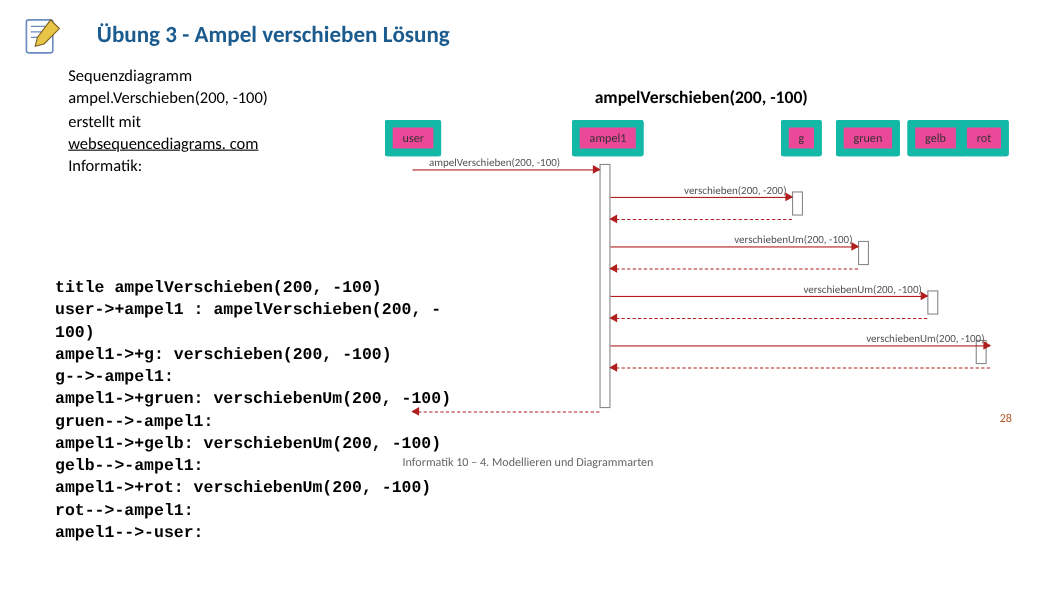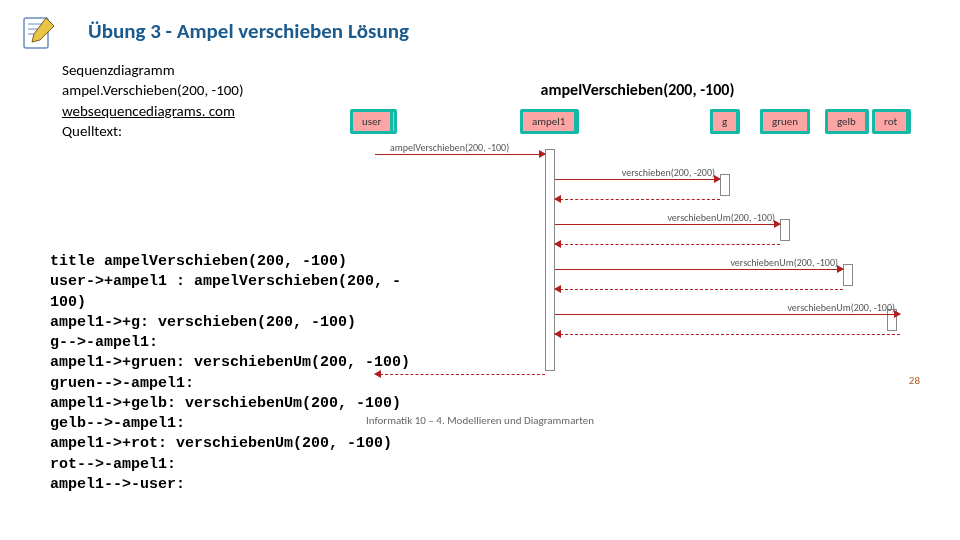--- a/index.html
+++ b/index.html
@@ -73,22 +73,22 @@
     position: relative;
     height: 300px;
   }
   .actor {
     position: absolute;
     top: 0;
     text-align: center;
   }
   .actor-box {
     display: inline-block;
-    background: #fca5a5;
-    border: 3px solid #14b8a6;
+    background: #ec4899;
+    border: 7px solid #14b8a6;
     border-radius: 2px;
     padding: 3px 9px;
     font-size: 11px;
     color: #333;
   }
   .lifeline {
     position: absolute;
     top: 22px;
     bottom: 22px;
     width: 0;
@@ -178,22 +178,23 @@
         <line x1="10" y1="22" x2="26" y2="22" stroke="#6a8cbf"></line>
         <path d="M28 6 L36 14 L22 28 L14 30 L16 22 Z" fill="#e8c547" stroke="#7a5b1f" stroke-width="1"></path>
       </svg>
 </div>
 
 <div class="title">Übung 3 - Ampel verschieben  Lösung</div>
 
 <div class="desc">
   <div>Sequenzdiagramm</div>
   <div>ampel.Verschieben(200, -100)</div>
+  <div>erstellt mit</div>
   <a href="#">websequencediagrams. com</a>
-  <div>Quelltext:</div>
+  <div>Informatik:</div>
 </div>
 
 <div class="code">title ampelVerschieben(200, -100)
 user-&gt;+ampel1 : ampelVerschieben(200, -
 100)
 ampel1-&gt;+g: verschieben(200, -100)
 g--&gt;-ampel1:
 ampel1-&gt;+gruen: verschiebenUm(200, -100)
 gruen--&gt;-ampel1:
 ampel1-&gt;+gelb: verschiebenUm(200, -100)

